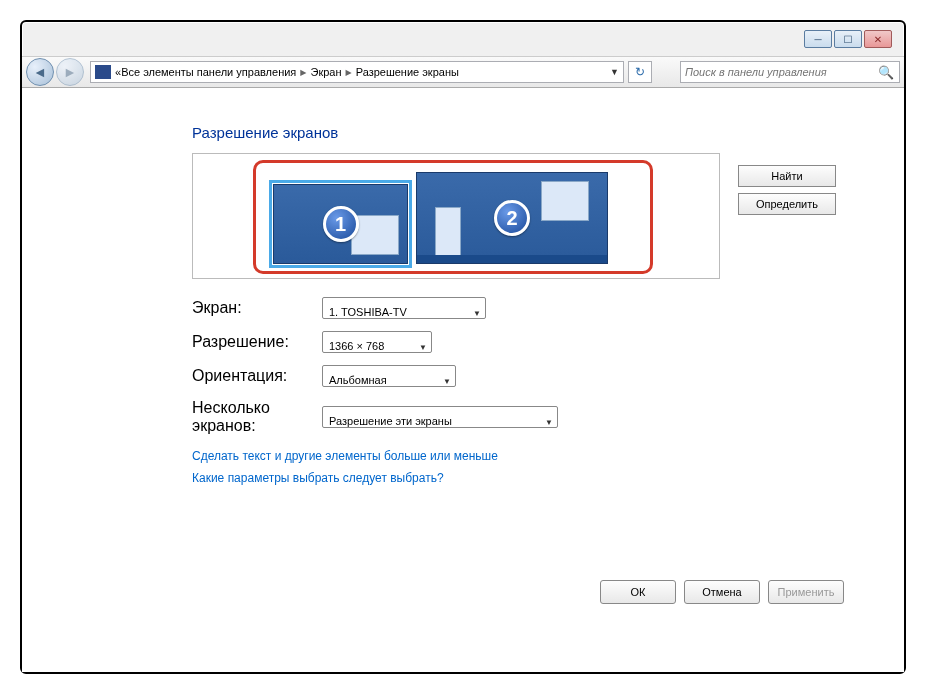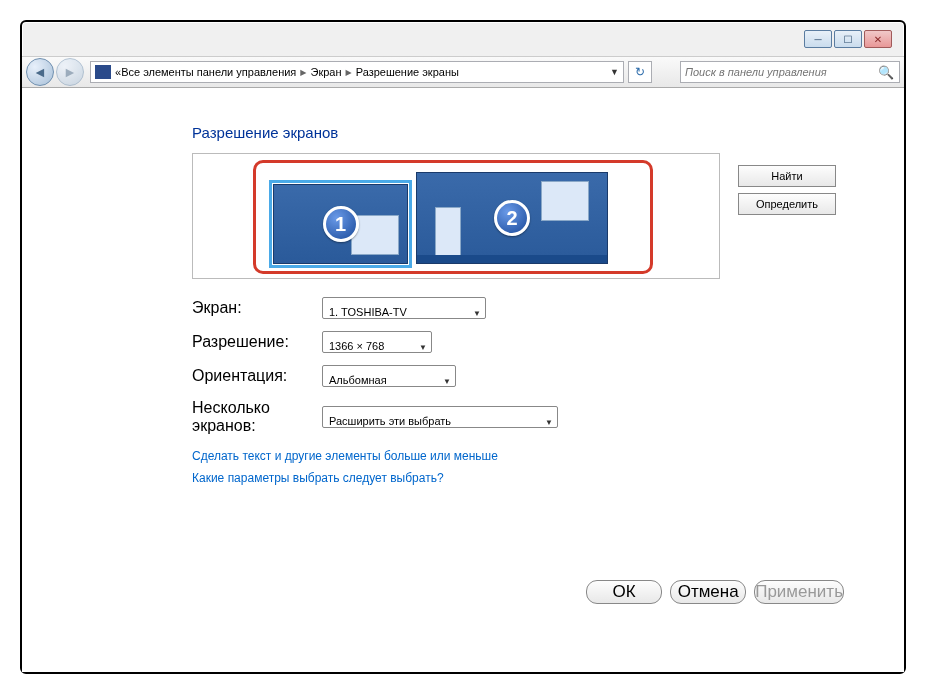--- a/index.html
+++ b/index.html
@@ -239,22 +239,22 @@
   bottom: 68px;
   right: 60px;
   display: flex;
   gap: 8px;
 }
 .bottom-buttons button {
   min-width: 76px;
   height: 24px;
   background: linear-gradient(#fdfdfd, #e8e8e8);
   border: 1px solid #888;
-  border-radius: 11px;
-  font-size: 17px;
+  border-radius: 3px;
+  font-size: 11px;
   cursor: pointer;
 }
 .bottom-buttons button.disabled { color: #999; }
 </style>
 </head>
 <body>
 
 <div class="outer-frame">
 
   <div class="window-controls">
@@ -326,21 +326,21 @@
       <div class="form-row">
         <label>Ориентация:</label>
         <div class="combo" style="width:134px">
           <span>Альбомная</span>
           <span class="arrow">▼</span>
         </div>
       </div>
       <div class="form-row">
         <label>Несколько экранов:</label>
         <div class="combo" style="width:236px">
-          <span>Расширить эти выбрать</span>
+          <span>Разрешение эти экраны</span>
           <span class="arrow">▼</span>
         </div>
       </div>
     </div>
 
 
     <div class="links-block">
       <span class="link">Сделать текст и другие элементы больше или меньше</span>
       <span class="link">Какие параметры выбрать следует выбрать?</span>
     </div>

